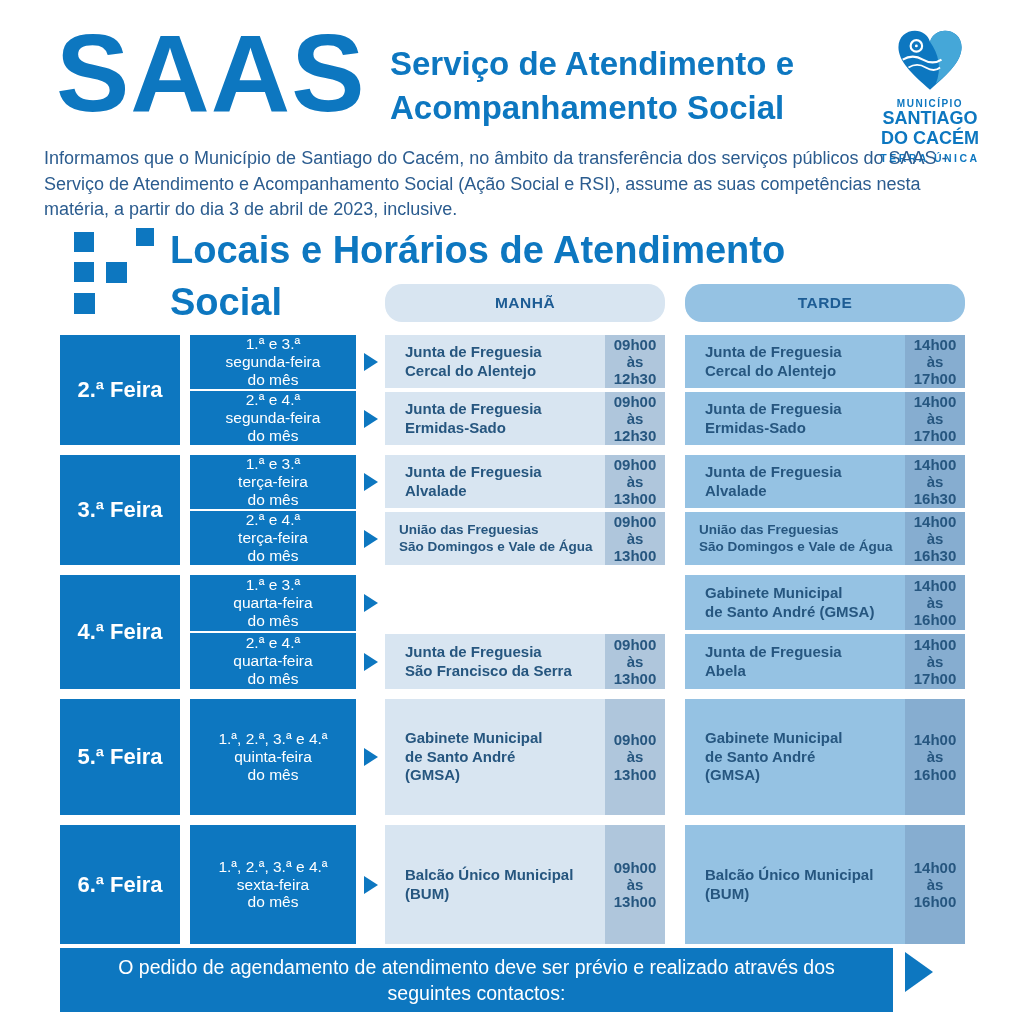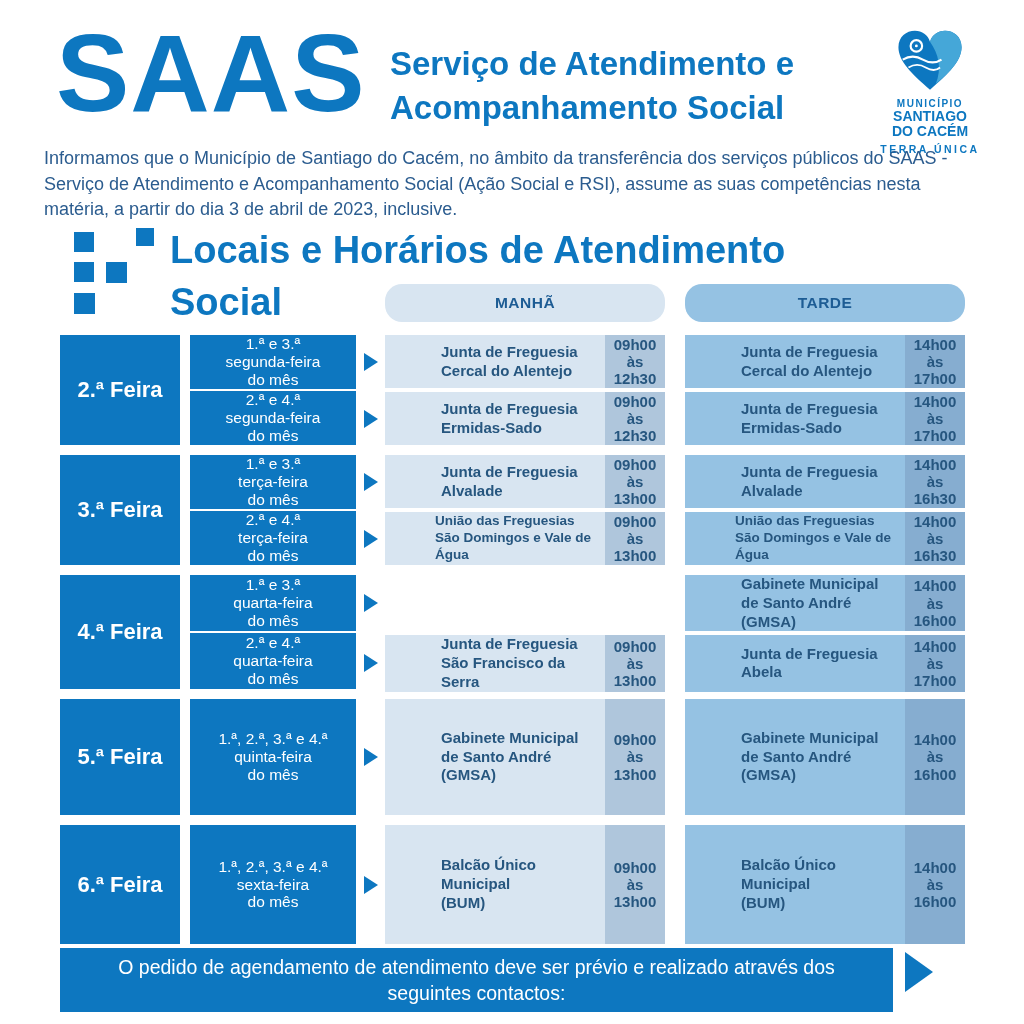--- a/index.html
+++ b/index.html
@@ -18,21 +18,21 @@
   .poster{position:absolute;inset:0;background:#ffffff;}
 
   
   .saas{position:absolute;left:56px;top:18px;font-size:110px;font-weight:bold;
         color:var(--primary);letter-spacing:1px;line-height:1;}
   .subtitle{position:absolute;left:390px;top:42px;font-size:33px;font-weight:bold;
         color:var(--primary);line-height:1.33;}
   .muni{position:absolute;left:864px;top:28px;width:132px;text-align:center;color:var(--primary);}
   .muni svg{display:block;margin:0 auto 4px auto;}
   .muni-small{font-size:10px;font-weight:bold;letter-spacing:1.5px;}
-  .muni-name{font-size:14px;font-weight:bold;line-height:1.1;text-align:center;}
+  .muni-name{font-size:18px;font-weight:bold;line-height:1.1;text-align:center;}
   .muni-tag{font-size:10.5px;font-weight:bold;letter-spacing:2.5px;margin-top:3px;}
 
   
   .intro{position:absolute;left:44px;top:146px;width:930px;font-size:18px;
         color:var(--text-blue);line-height:1.43;}
 
   
   .squares{position:absolute;left:60px;top:226px;width:105px;height:100px;}
   .squares span{position:absolute;background:var(--primary);display:block;}
   .sq1{left:14px;top:6px;width:20px;height:20px;}
@@ -63,21 +63,21 @@
         display:flex;flex-direction:column;}
   .pattern{flex:1;display:flex;align-items:center;justify-content:center;text-align:center;
         color:#fff;font-size:15.5px;line-height:1.15;white-space:pre-line;}
   .pattern + .pattern{border-top:2px solid #fff;}
   .slots{position:absolute;left:296px;right:0;top:0;bottom:0;display:flex;
         flex-direction:column;gap:4px;}
   .slot{flex:1;display:flex;align-items:stretch;}
   .arrow-wrap{width:29px;display:flex;align-items:center;justify-content:center;flex:none;}
   .tri{width:0;height:0;border-left:14px solid var(--primary);
         border-top:9px solid transparent;border-bottom:9px solid transparent;}
-  .cell{width:280px;flex:none;display:flex;align-items:stretch;padding-left:36px;}
+  .cell{width:280px;flex:none;display:flex;align-items:stretch;}
   .cell.manha{background:var(--manha-bg);}
   .cell.tarde{background:var(--tarde-bg);}
   .gap{width:20px;flex:none;}
   .place{flex:1;display:flex;align-items:center;padding-left:20px;padding-right:4px;
         font-size:15px;font-weight:bold;color:var(--cell-text);line-height:1.25;white-space:pre-line;}
   .place.condensed{font-size:13.5px;padding-left:14px;}
   .time{width:60px;flex:none;display:flex;align-items:center;justify-content:center;text-align:center;
         font-size:15px;font-weight:bold;color:var(--cell-text);line-height:1.15;white-space:pre-line;}
   .cell.manha .time{background:var(--manha-time);}
   .cell.tarde .time{background:var(--tarde-time);}

